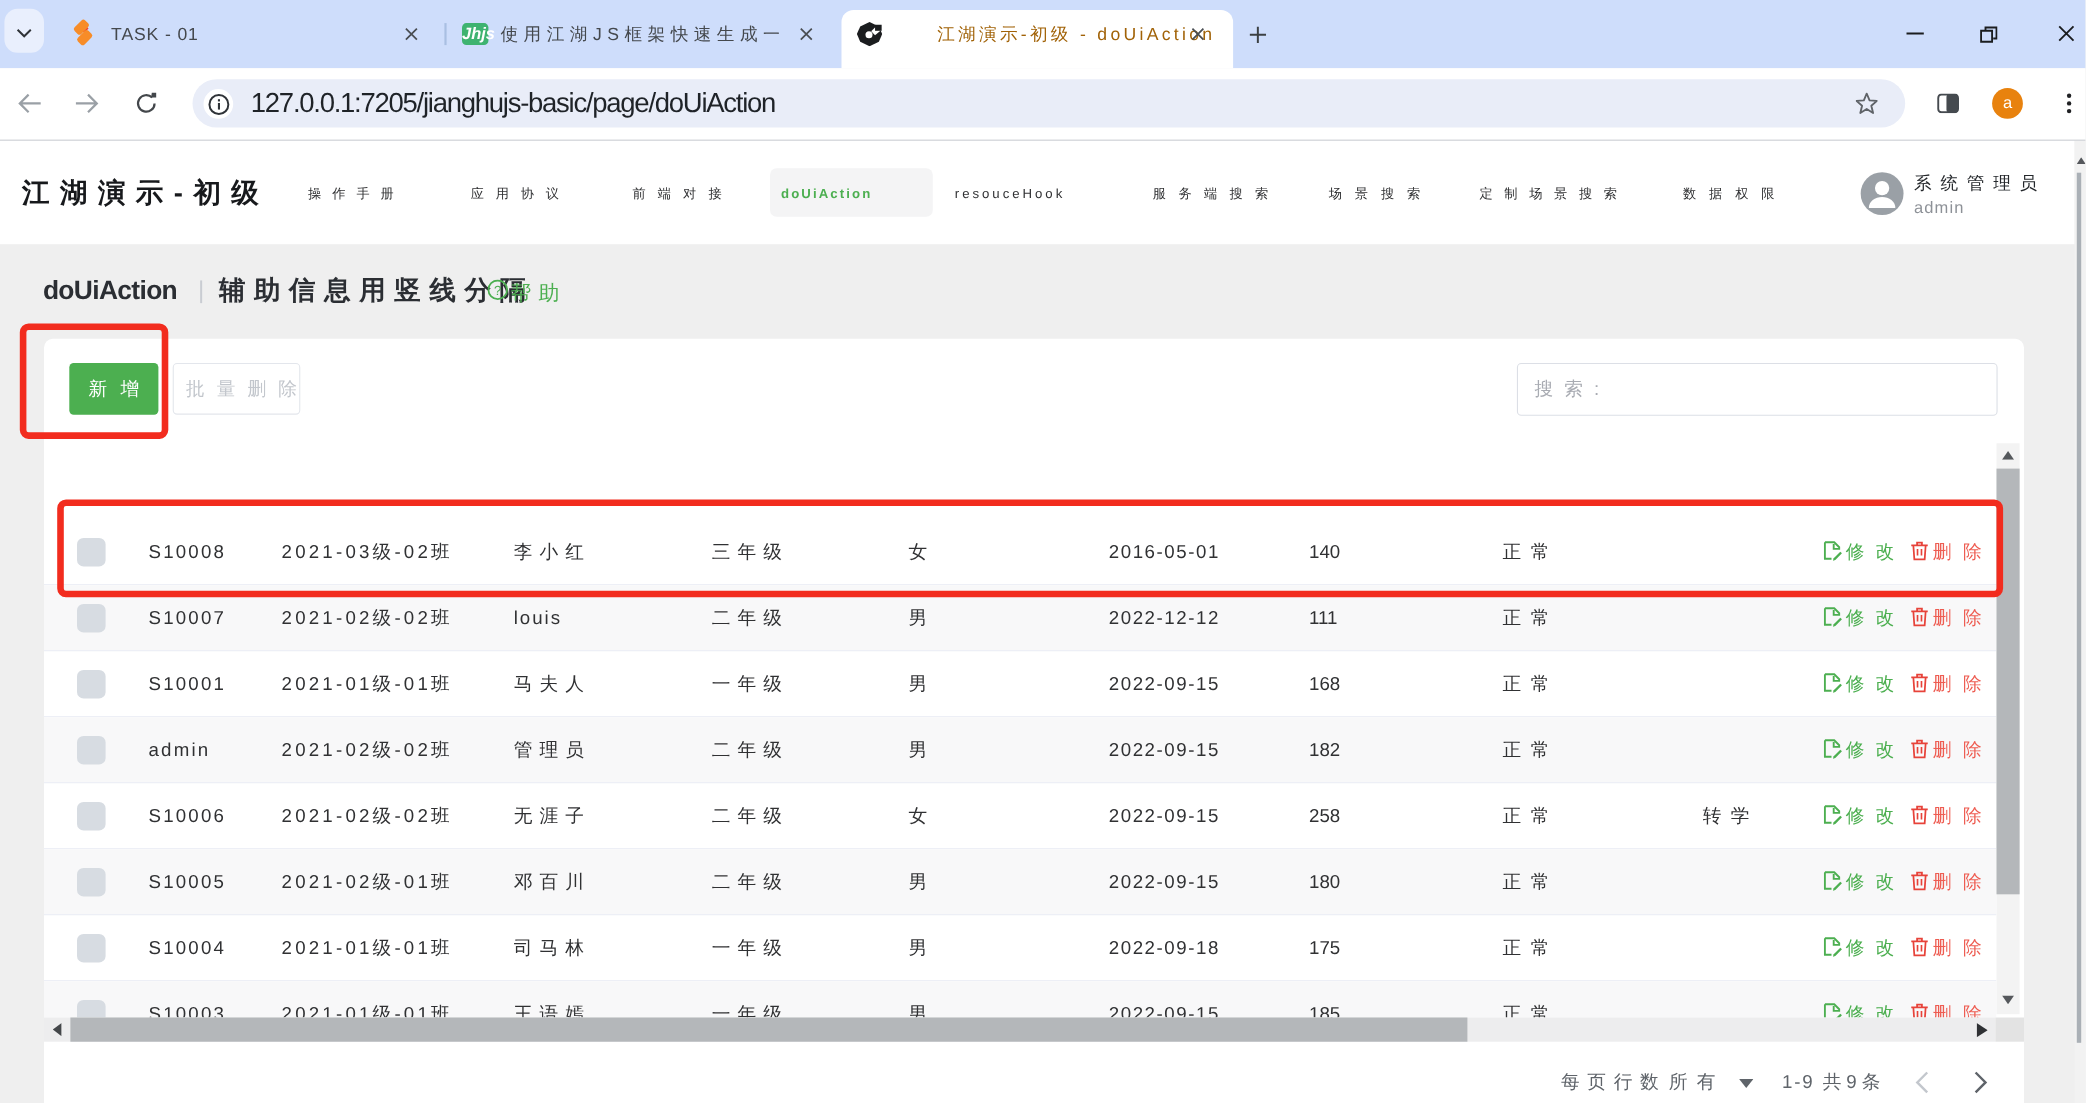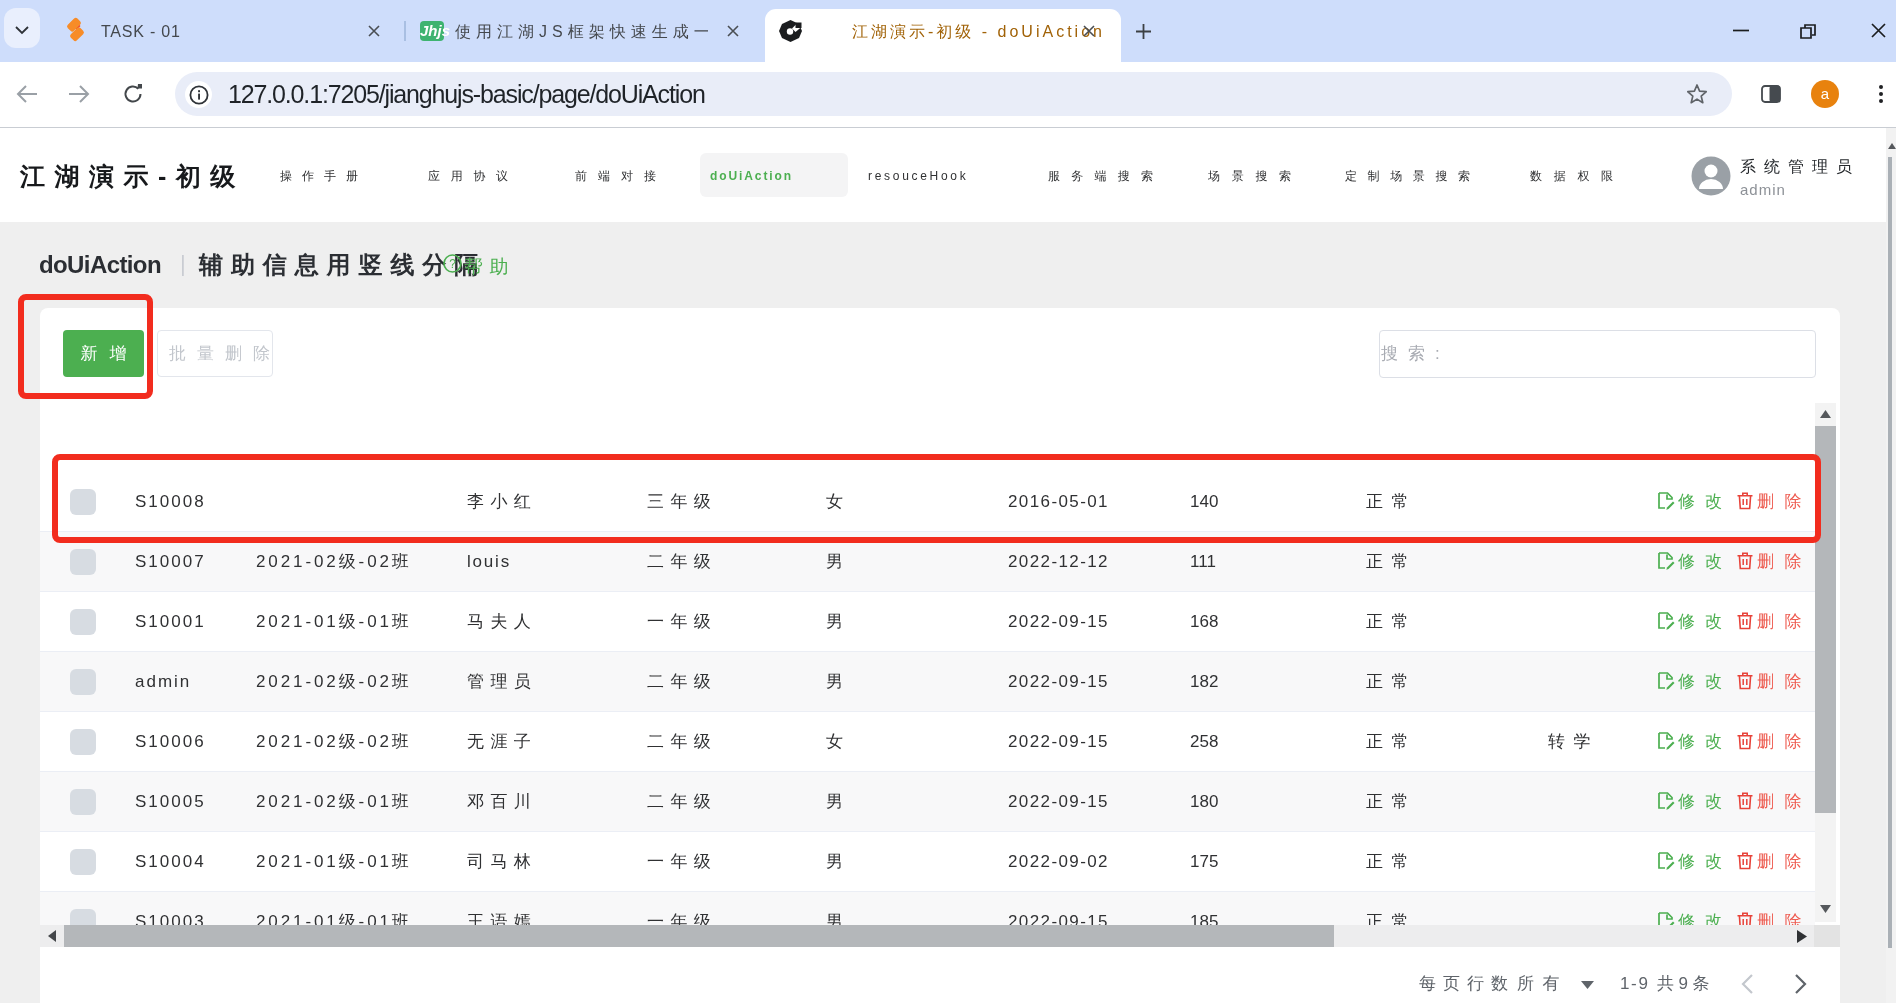--- a/index.html
+++ b/index.html
@@ -20,21 +20,21 @@
 #sitenav{left:0;top:128px;width:1886px;height:94px;background:#ffffff}
 .nav{font-size:12px;color:#303133;top:128px;height:94px;line-height:96px;white-space:nowrap}
 #logo{left:20px;font-size:25px;font-weight:bold;color:#17191c;letter-spacing:9.5px}
 #navact{left:700px;top:153px;width:148px;height:44px;background:#f4f4f5;border-radius:6px}
 
 .t1{font-size:24px;font-weight:bold;color:#2b2e33;top:250px;height:30px;line-height:30px}
 
 #card{left:40px;top:308px;width:1800px;height:695px;background:#ffffff;border-radius:8px 8px 0 0}
 #btnadd{left:63px;top:330px;width:81px;height:47px;background:#4caf50;border-radius:4px;color:#fff;font-size:17px;text-align:center;line-height:47px;letter-spacing:12px;text-indent:12px;white-space:nowrap}
 #btnbatch{left:157px;top:330px;width:116px;height:47px;background:#fff;border:1px solid #e3e6ec;border-radius:4px;color:#c2c6cc;font-size:17px;line-height:45px;letter-spacing:11px;text-indent:11px;white-space:nowrap}
-#search{left:1379px;top:330px;width:437px;height:48px;background:#fff;border:1px solid #dcdfe6;border-radius:4px;color:#a8abb2;font-size:17px;line-height:46px;padding-left:1px;letter-spacing:10px}
+#search{left:1379px;top:330px;width:437px;height:48px;background:#fff;border:1px solid #dcdfe6;border-radius:4px;color:#a8abb2;font-size:17px;line-height:46px;padding-left:15px;letter-spacing:10px}
 
 #tbl{left:40px;top:403px;width:1775px;height:522px;overflow:hidden;background:#fff}
 .hrow{left:0;top:9px;width:1775px;height:60px;border-bottom:1px solid #ebeef5}
 .row{width:1775px;height:60px;border-bottom:1px solid #ebeef5;position:absolute;left:0}
 .row.alt{background:#f8f8f9}
 .cell{position:absolute;top:0;height:59px;line-height:59px;font-size:17px;color:#303133;white-space:nowrap}
 .cb{position:absolute;left:30px;top:17px;width:26px;height:26px;background:#d7dce2;border-radius:6px}
 .c1{left:95px}.c2{left:216px}.c3{left:427px}.c4{left:607px}.c5{left:786px}
 .c6{left:968px}.c7{left:1150px}.c8{left:1326px}.c9{left:1508px}
 .act{position:absolute;top:0;height:59px;line-height:59px;font-size:17px;white-space:nowrap}
@@ -162,20 +162,21 @@
 <div class="abs" style="left:464px;top:254px;font-size:19px;color:#4caf50;letter-spacing:6.5px">帮助</div>
 
 <div class="abs" id="card"></div>
 <div class="abs" id="btnadd">新增</div>
 <div class="abs" id="btnbatch">批量删除</div>
 <div class="abs" id="search">搜索:</div>
 <div class="abs" id="tbl">
 <div class="row" style="top:69px">
 <span class="cb"></span>
       <span class="cell c1">S10008</span>
+      <span class="cell c2">2021-03级-02班</span>
       <span class="cell c3">李小红</span>
       <span class="cell c4">三年级</span>
       <span class="cell c5">女</span>
       <span class="cell c6">2016-05-01</span>
       <span class="cell c7">140</span>
       <span class="cell c8">正常</span>
 <span class="act mod"><svg class="aic" width="19" height="19">
           <path d="M3 2 h8.5 l4.5 4.5 V8 h-5 V3.5 M16 10 v0" stroke="#4caf50" stroke-width="1.7" fill="none"></path>
           <path d="M3 2 v15 h6" stroke="#4caf50" stroke-width="1.7" fill="none"></path>
           <path d="M11 16.5 l6-6 1.5 1.5 -6 6 -2.2 .7 Z" fill="#4caf50"></path>
@@ -292,21 +293,21 @@
           <path d="M7.2 8 v6 M10.8 8 v6" stroke="#e7433a" stroke-width="1.5" fill="none"></path>
         </svg>删除</span>
 </div>
 <div class="row" style="top:429px">
 <span class="cb"></span>
       <span class="cell c1">S10004</span>
       <span class="cell c2">2021-01级-01班</span>
       <span class="cell c3">司马林</span>
       <span class="cell c4">一年级</span>
       <span class="cell c5">男</span>
-      <span class="cell c6">2022-09-02</span>
+      <span class="cell c6">2022-09-18</span>
       <span class="cell c7">175</span>
       <span class="cell c8">正常</span>
 <span class="act mod"><svg class="aic" width="19" height="19">
           <path d="M3 2 h8.5 l4.5 4.5 V8 h-5 V3.5 M16 10 v0" stroke="#4caf50" stroke-width="1.7" fill="none"></path>
           <path d="M3 2 v15 h6" stroke="#4caf50" stroke-width="1.7" fill="none"></path>
           <path d="M11 16.5 l6-6 1.5 1.5 -6 6 -2.2 .7 Z" fill="#4caf50"></path>
         </svg>修改</span>
       <span class="act del"><svg class="aic" width="18" height="19">
           <path d="M1.5 4.7 H16.5 M6.8 4.2 V2.2 h4.4 v2" stroke="#e7433a" stroke-width="1.6" fill="none"></path>
           <path d="M3.4 4.7 l.9 12.8 h9.4 l.9-12.8" stroke="#e7433a" stroke-width="1.6" fill="none"></path>

